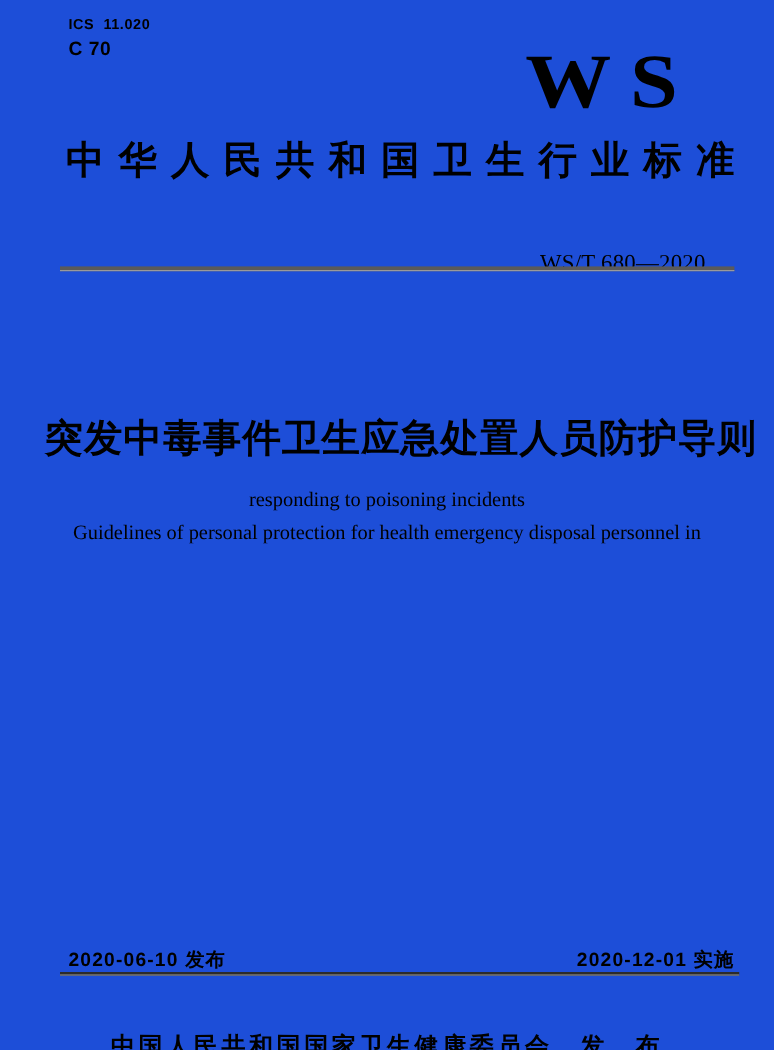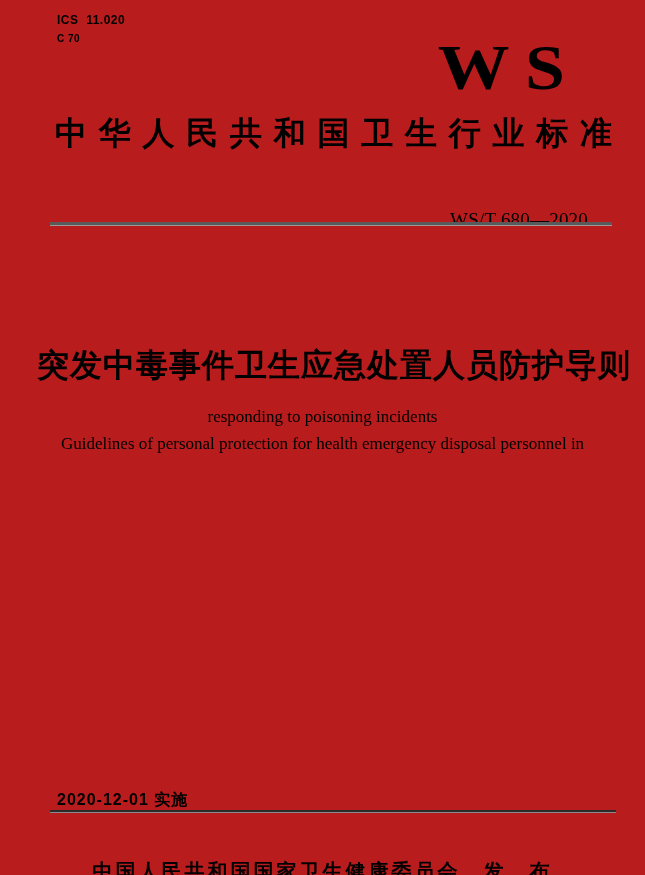--- a/index.html
+++ b/index.html
@@ -4,40 +4,40 @@
 <style>
   html, body {
     margin: 0;
     padding: 0;
     background: #ffffff;
   }
   .page {
     position: relative;
     width: 645px;
     height: 875px;
-    background: #b91c1c;
+    background: #1d4ed8;
     color: #000000;
     font-family: "Liberation Sans", sans-serif;
     overflow: hidden;
     text-decoration: underline;
   }
   .ics-code {
     position: absolute;
     left: 57px;
     top: 13px;
     font-size: 12px;
     font-weight: bold;
     letter-spacing: 0.5px;
     white-space: pre;
   }
   .class-code {
     position: absolute;
     left: 57px;
     top: 33px;
-    font-size: 10px;
+    font-size: 16px;
     font-weight: bold;
     letter-spacing: 0.5px;
     white-space: pre;
   }
   .ws-logo {
     position: absolute;
     top: 36px;
     right: 64px;
     font-family: "Liberation Serif", serif;
     font-weight: bold;
@@ -148,20 +148,21 @@
   <div class="rule-top"></div>
 
   <div class="title-zh">突发中毒事件卫生应急处置人员防护导则</div>
 
   <div class="title-en">
     <div>responding to poisoning incidents</div>
     <div>Guidelines of personal protection for health emergency disposal personnel in</div>
   </div>
 
   <div class="dates-row">
+    <span>2020-06-10 发布</span>
     <span>2020-12-01 实施</span>
   </div>
 
   <div class="rule-bottom"></div>
 
   <div class="publisher">中国人民共和国国家卫生健康委员会　发　布</div>
 
 </div>
 
 </body></html>

